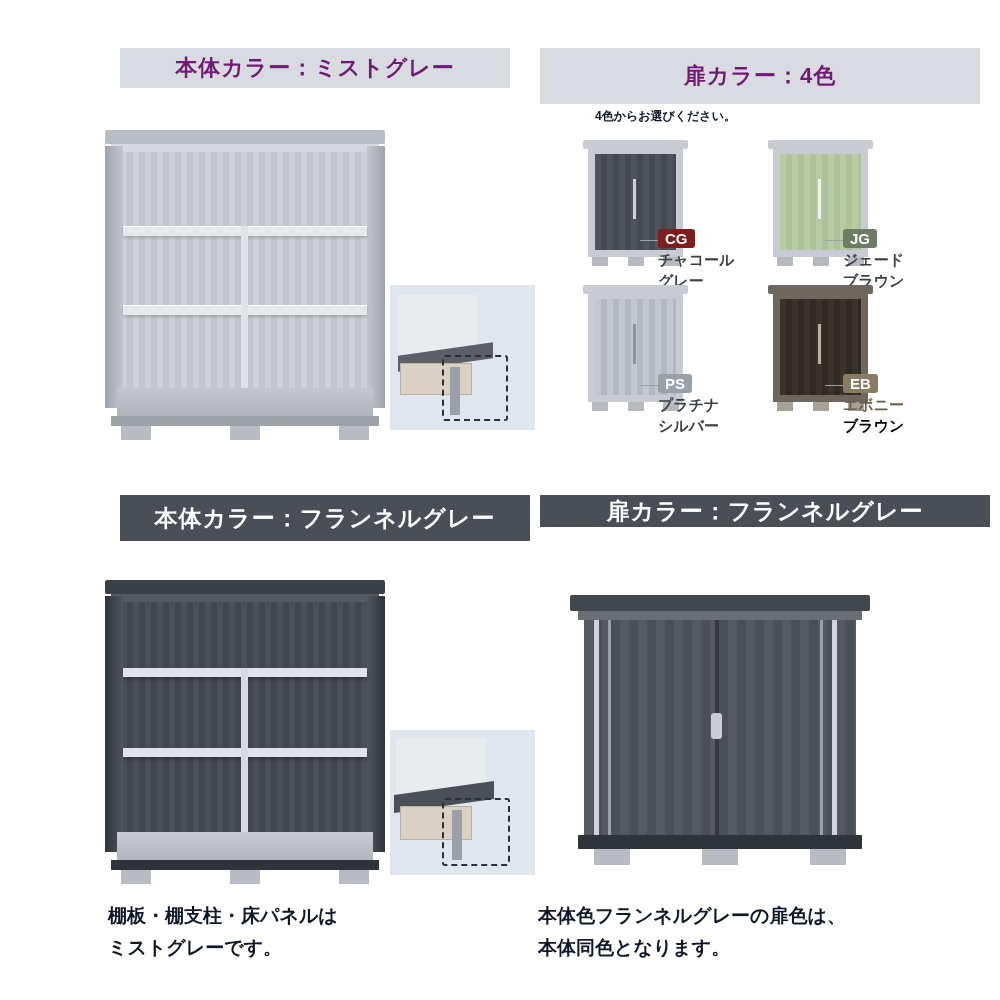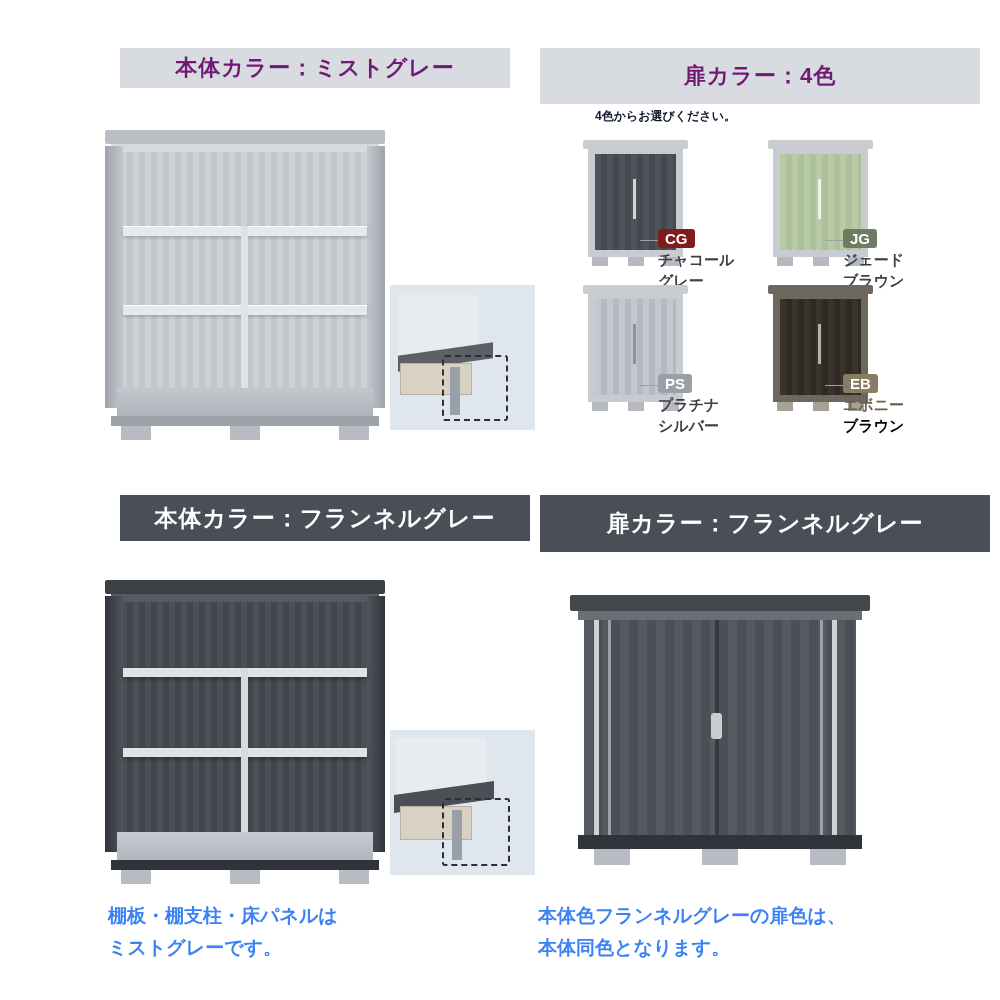--- a/index.html
+++ b/index.html
@@ -39,21 +39,21 @@
   .sw-feet{position:absolute;left:0;top:117px;width:95px;height:9px;}
   .sw-feet i{position:absolute;top:0;width:16px;height:9px;background:#b6bac0;display:block;}
   .sw-lead{position:absolute;border-top:1px solid #9aa0a8;}
   .code{
     display:inline-block;color:#fff;font-weight:bold;font-size:15px;
     padding:1px 7px;border-radius:3px;line-height:17px;
   }
   .sw-caption{position:absolute;font-size:15px;font-weight:bold;line-height:21px;color:#3a3f46;}
 
   
-  .caption{position:absolute;font-size:19px;line-height:32px;color:#3b82f6;font-weight:bold;}
+  .caption{position:absolute;font-size:19px;line-height:32px;color:#0f172a;font-weight:bold;}
 
   
   .inset{position:absolute;background:#dfe6ee;}
 </style>
 </head>
 <body>
 
 <div class="page">
 
   <div id="secA">
@@ -210,21 +210,21 @@
       <div style="position:absolute;left:52px;top:68px;width:64px;height:64px;border:2px dashed #2b2f36;border-radius:3px;"></div>
     </div>
 
     <div class="caption" style="left:88px;top:415px;width:400px;">
       <div>棚板・棚支柱・床パネルは</div>
       <div>ミストグレーです。</div>
     </div>
   </div>
 
   <div style="position:absolute;left:520px;top:485px;width:470px;height:500px;">
-    <div class="hdr hdr-dark" style="left:20px;top:10px;width:450px;height:57px;font-size:23px;">扉カラー：フランネルグレー</div>
+    <div class="hdr hdr-dark" style="left:20px;top:10px;width:450px;height:32px;font-size:23px;">扉カラー：フランネルグレー</div>
 
     <div class="shed" style="left:50px;top:110px;width:300px;height:275px;">
       <div style="position:absolute;left:0;top:0;width:300px;height:16px;background:#42474d;border-radius:2px;"></div>
       <div style="position:absolute;left:8px;top:16px;width:284px;height:9px;background:#6a6f76;"></div>
 
       <div style="position:absolute;left:14px;top:25px;width:272px;height:215px;background:repeating-linear-gradient(90deg,#555a61 0 9px,#4b5057 9px 18px);"></div>
 
       <div style="position:absolute;left:24px;top:25px;width:5px;height:215px;background:#cfd3d8;"></div>
       <div style="position:absolute;left:38px;top:25px;width:3px;height:215px;background:#9aa0a8;"></div>
       <div style="position:absolute;left:262px;top:25px;width:5px;height:215px;background:#cfd3d8;"></div>

